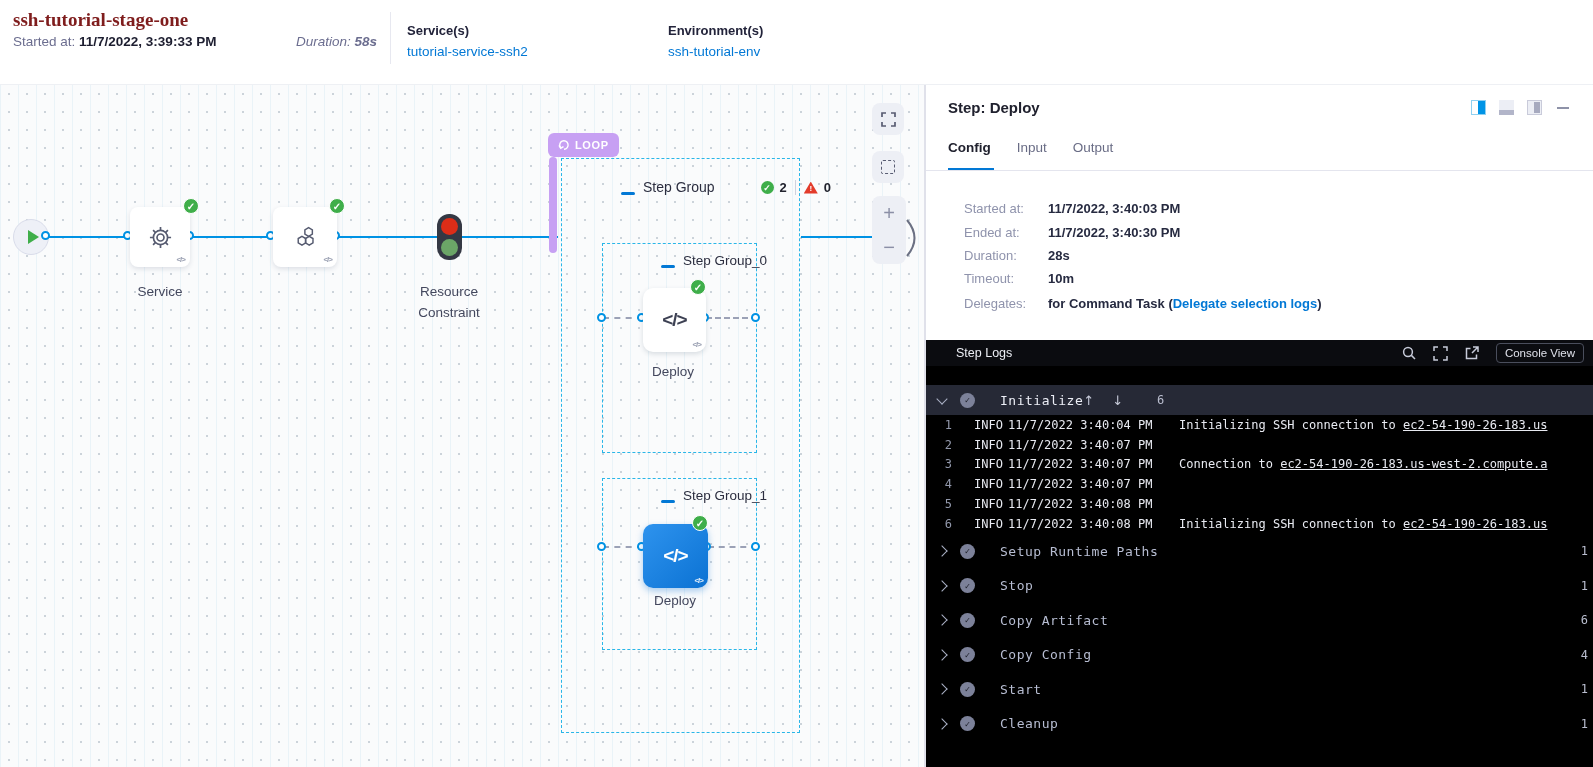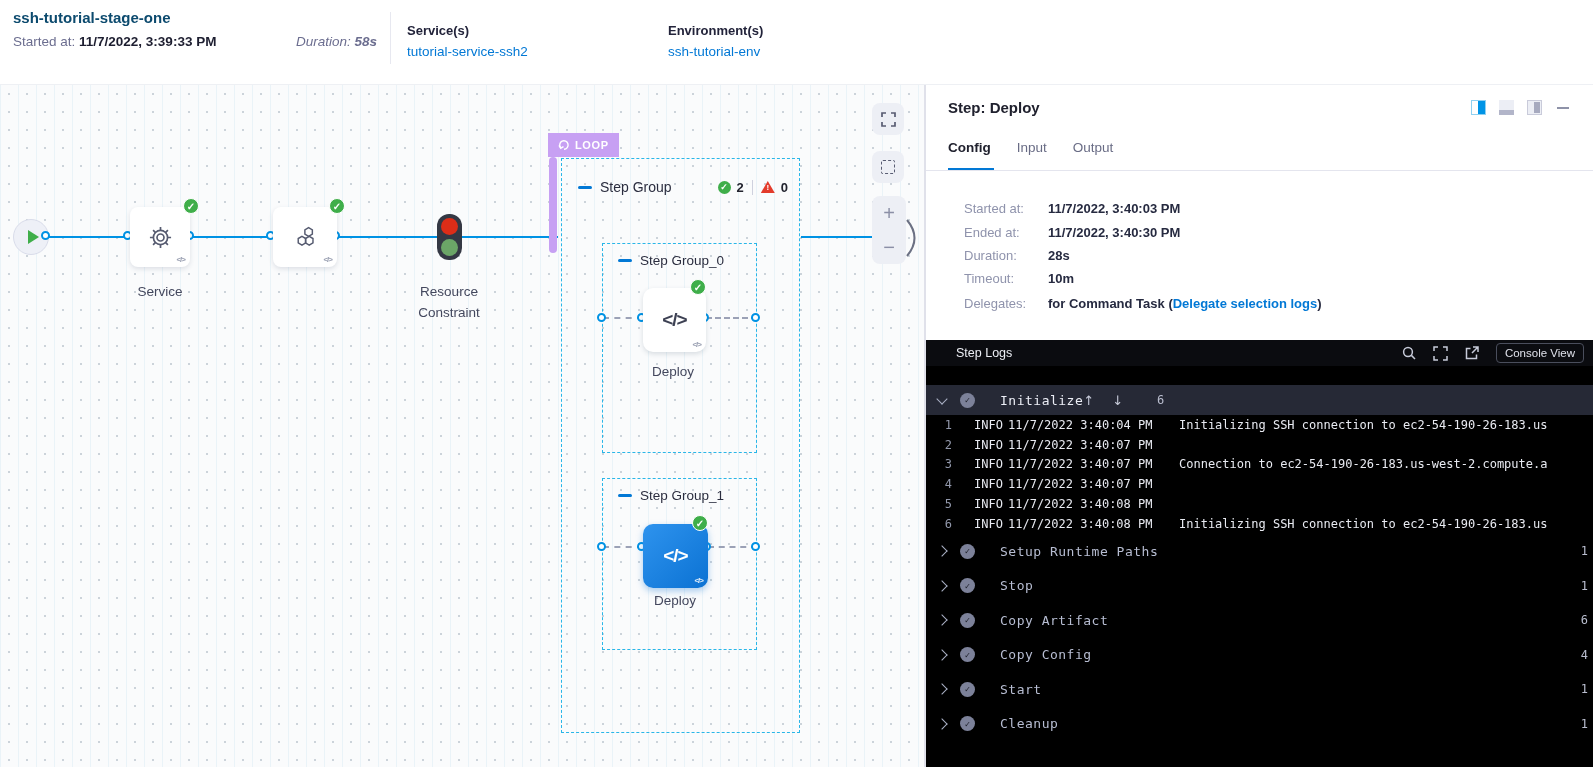--- a/index.html
+++ b/index.html
@@ -2,21 +2,21 @@
 <html><head>
 <meta charset="utf-8">
 <style>
   * { margin:0; padding:0; box-sizing:border-box; }
   html,body { width:1593px; height:767px; overflow:hidden; background:#fff;
     font-family:"Liberation Sans", sans-serif; }
 
   
   #top-header { position:absolute; left:0; top:0; width:1593px; height:85px; background:#fff;
     border-bottom:1px solid #eef0f4; z-index:5; }
-  .stage-title { position:absolute; left:13px; top:9px; font-size:15px; font-weight:700; color:#0c4a6e; }
+  .stage-title { position:absolute; left:13px; top:9px; font-size:19px; font-weight:700; color:#7f1d1d;font-family:Liberation Serif, serif; }
   .meta-row { position:absolute; left:13px; top:34px; font-size:13.5px; color:#6b6d8f; }
   .meta-row b { color:#1d1e30; font-weight:700; }
   .hdr-duration { position:absolute; left:296px; top:34px; font-size:13.5px; color:#6b6d8f;font-style:italic; }
   .hdr-div { position:absolute; left:390px; top:12px; width:1px; height:52px; background:#e7e8f0; }
   .hdr-col-label { font-size:13px; font-weight:700; color:#22233a; }
   .hdr-link { font-size:13.5px; color:#0278d5; margin-top:6px; cursor:pointer; }
   #svc-col { position:absolute; left:407px; top:23px; }
   #env-col { position:absolute; left:668px; top:23px; }
 
   
@@ -46,31 +46,31 @@
 
   .check-badge { position:absolute; width:16px; height:16px; border-radius:50%; background:#3fae4a;
     border:1.5px solid #fff; color:#fff; font-size:10px; font-weight:700;
     display:flex; align-items:center; justify-content:center; z-index:3; }
   .check-sm { width:13px; height:13px; border:none; font-size:9px; position:static; display:inline-flex; flex:none; }
 
   .traffic { position:absolute; left:437px; top:129px; width:25px; height:46px; background:#343844; border-radius:12px; }
   .traffic .red { position:absolute; left:4px; top:4px; width:17px; height:17px; border-radius:50%; background:#dd2d18; }
   .traffic .green { position:absolute; left:4px; bottom:4px; width:17px; height:17px; border-radius:50%; background:#6ba567; }
 
-  .loop-badge { position:absolute; left:548px; top:48px; height:24px; padding:0 10px; border-radius:0;
+  .loop-badge { position:absolute; left:548px; top:48px; height:24px; padding:0 10px; border-radius:6px;
     background:#c7a0f3; display:flex; align-items:center; gap:5px; color:#fff; font-size:11px;
     font-weight:700; letter-spacing:.6px; z-index:2; }
   .loop-bar { position:absolute; left:549px; top:72px; width:8px; height:96px; background:#c7a0f3; border-radius:4px; z-index:2; }
 
   .group-box { position:absolute; border:1px dashed #29b6e8; }
   #outer-group { left:561px; top:73px; width:239px; height:575px; }
   #group0-box  { left:602px; top:158px; width:155px; height:210px; }
   #group1-box  { left:602px; top:393px; width:155px; height:172px; }
 
-  .sg-header { position:absolute; display:flex; align-items:center; font-size:14px; color:#2b2d3f; }
+  .sg-header { position:absolute; display:flex; align-items:flex-end; font-size:14px; color:#2b2d3f;margin-left:43px; }
   .collapse-minus { width:14px; height:3px; background:#0278d5; border-radius:2px; margin-right:8px; flex:none; }
   #outer-header { left:578px; top:94px; width:210px; }
   #outer-header .counts { margin-left:auto; display:flex; align-items:center; gap:6px; font-size:13px; font-weight:700; color:#22232e; }
   .count-div { width:1px; height:15px; background:#cfd1de; margin:0 2px; }
   .warn-tri { width:14px; height:12px; background:#e33b2b; clip-path:polygon(50% 0,100% 100%,0 100%);
     color:#fff; font-size:8px; font-weight:700; display:flex; align-items:flex-end; justify-content:center; line-height:11px; }
   #g0-header { left:618px; top:168px; font-size:13.5px; }
   #g1-header { left:618px; top:403px; font-size:13.5px; }
 
   .dash-seg { position:absolute; height:0; border-top:2px dashed #9ba1b6; }
@@ -143,21 +143,21 @@
   .init-row .nav-arrow:first-of-type { margin-left:auto; }
   .init-row .nav-arrow + .nav-arrow { margin-left:18px; }
   .init-row .sec-dur { margin-left:34px; }
 
   .log-line { display:flex; align-items:center; height:19.8px; font-size:12px; color:#e8eaf1;
     padding-left:14px; white-space:pre; overflow:hidden; }
   .ln { width:12px; text-align:right; color:#9298ab; flex:none; }
   .lvl { margin-left:22px; width:34px; flex:none; }
   .lt { width:157px; flex:none; }
   .lmsg { margin-left:14px; flex:1; overflow:hidden; }
-  .llink { cursor:pointer;margin-top:33px; }
+  .llink { text-decoration:underline; cursor:pointer;margin-top:33px; }
 
   .sec-row { height:34.5px; display:flex; align-items:center; padding:0 4px 0 12px; cursor:pointer; }
   .sec-row .gap1 { width:14px; flex:none; }
 </style>
 </head>
 <body>
 
 <div id="top-header">
   <div class="stage-title">ssh-tutorial-stage-one</div>
   <div class="meta-row"><span>Started at: </span><b>11/7/2022, 3:39:33 PM</b></div>

